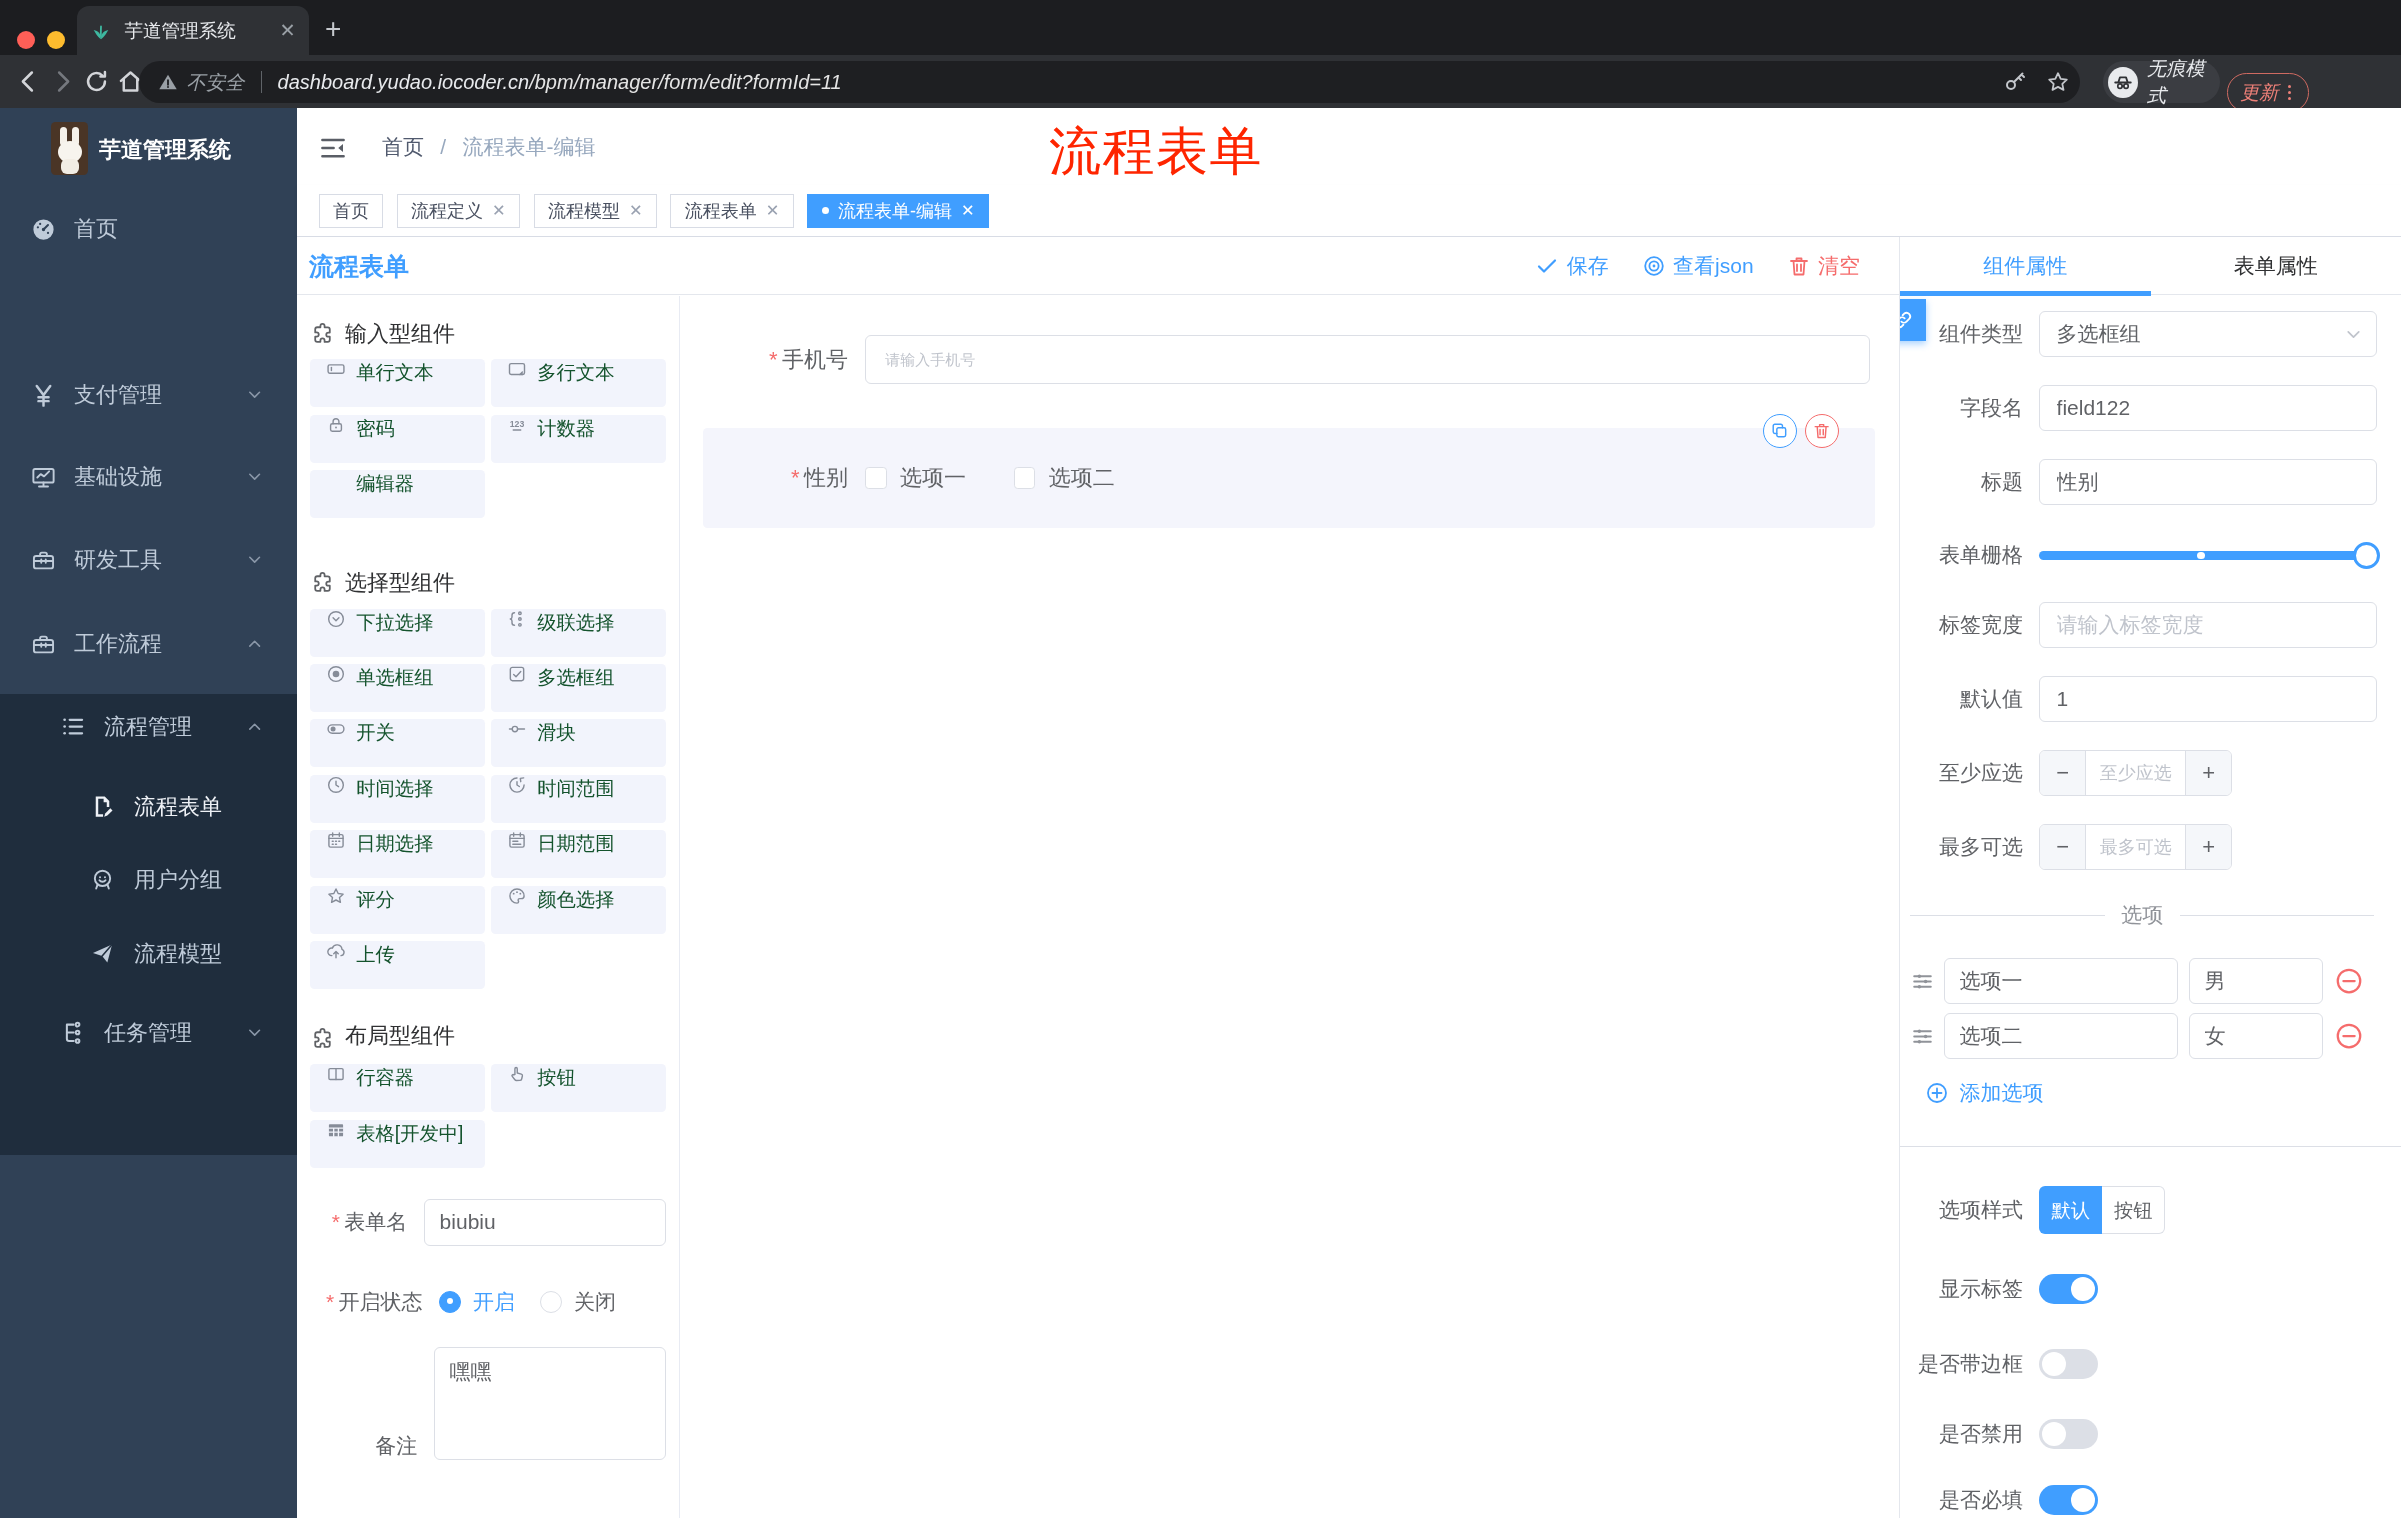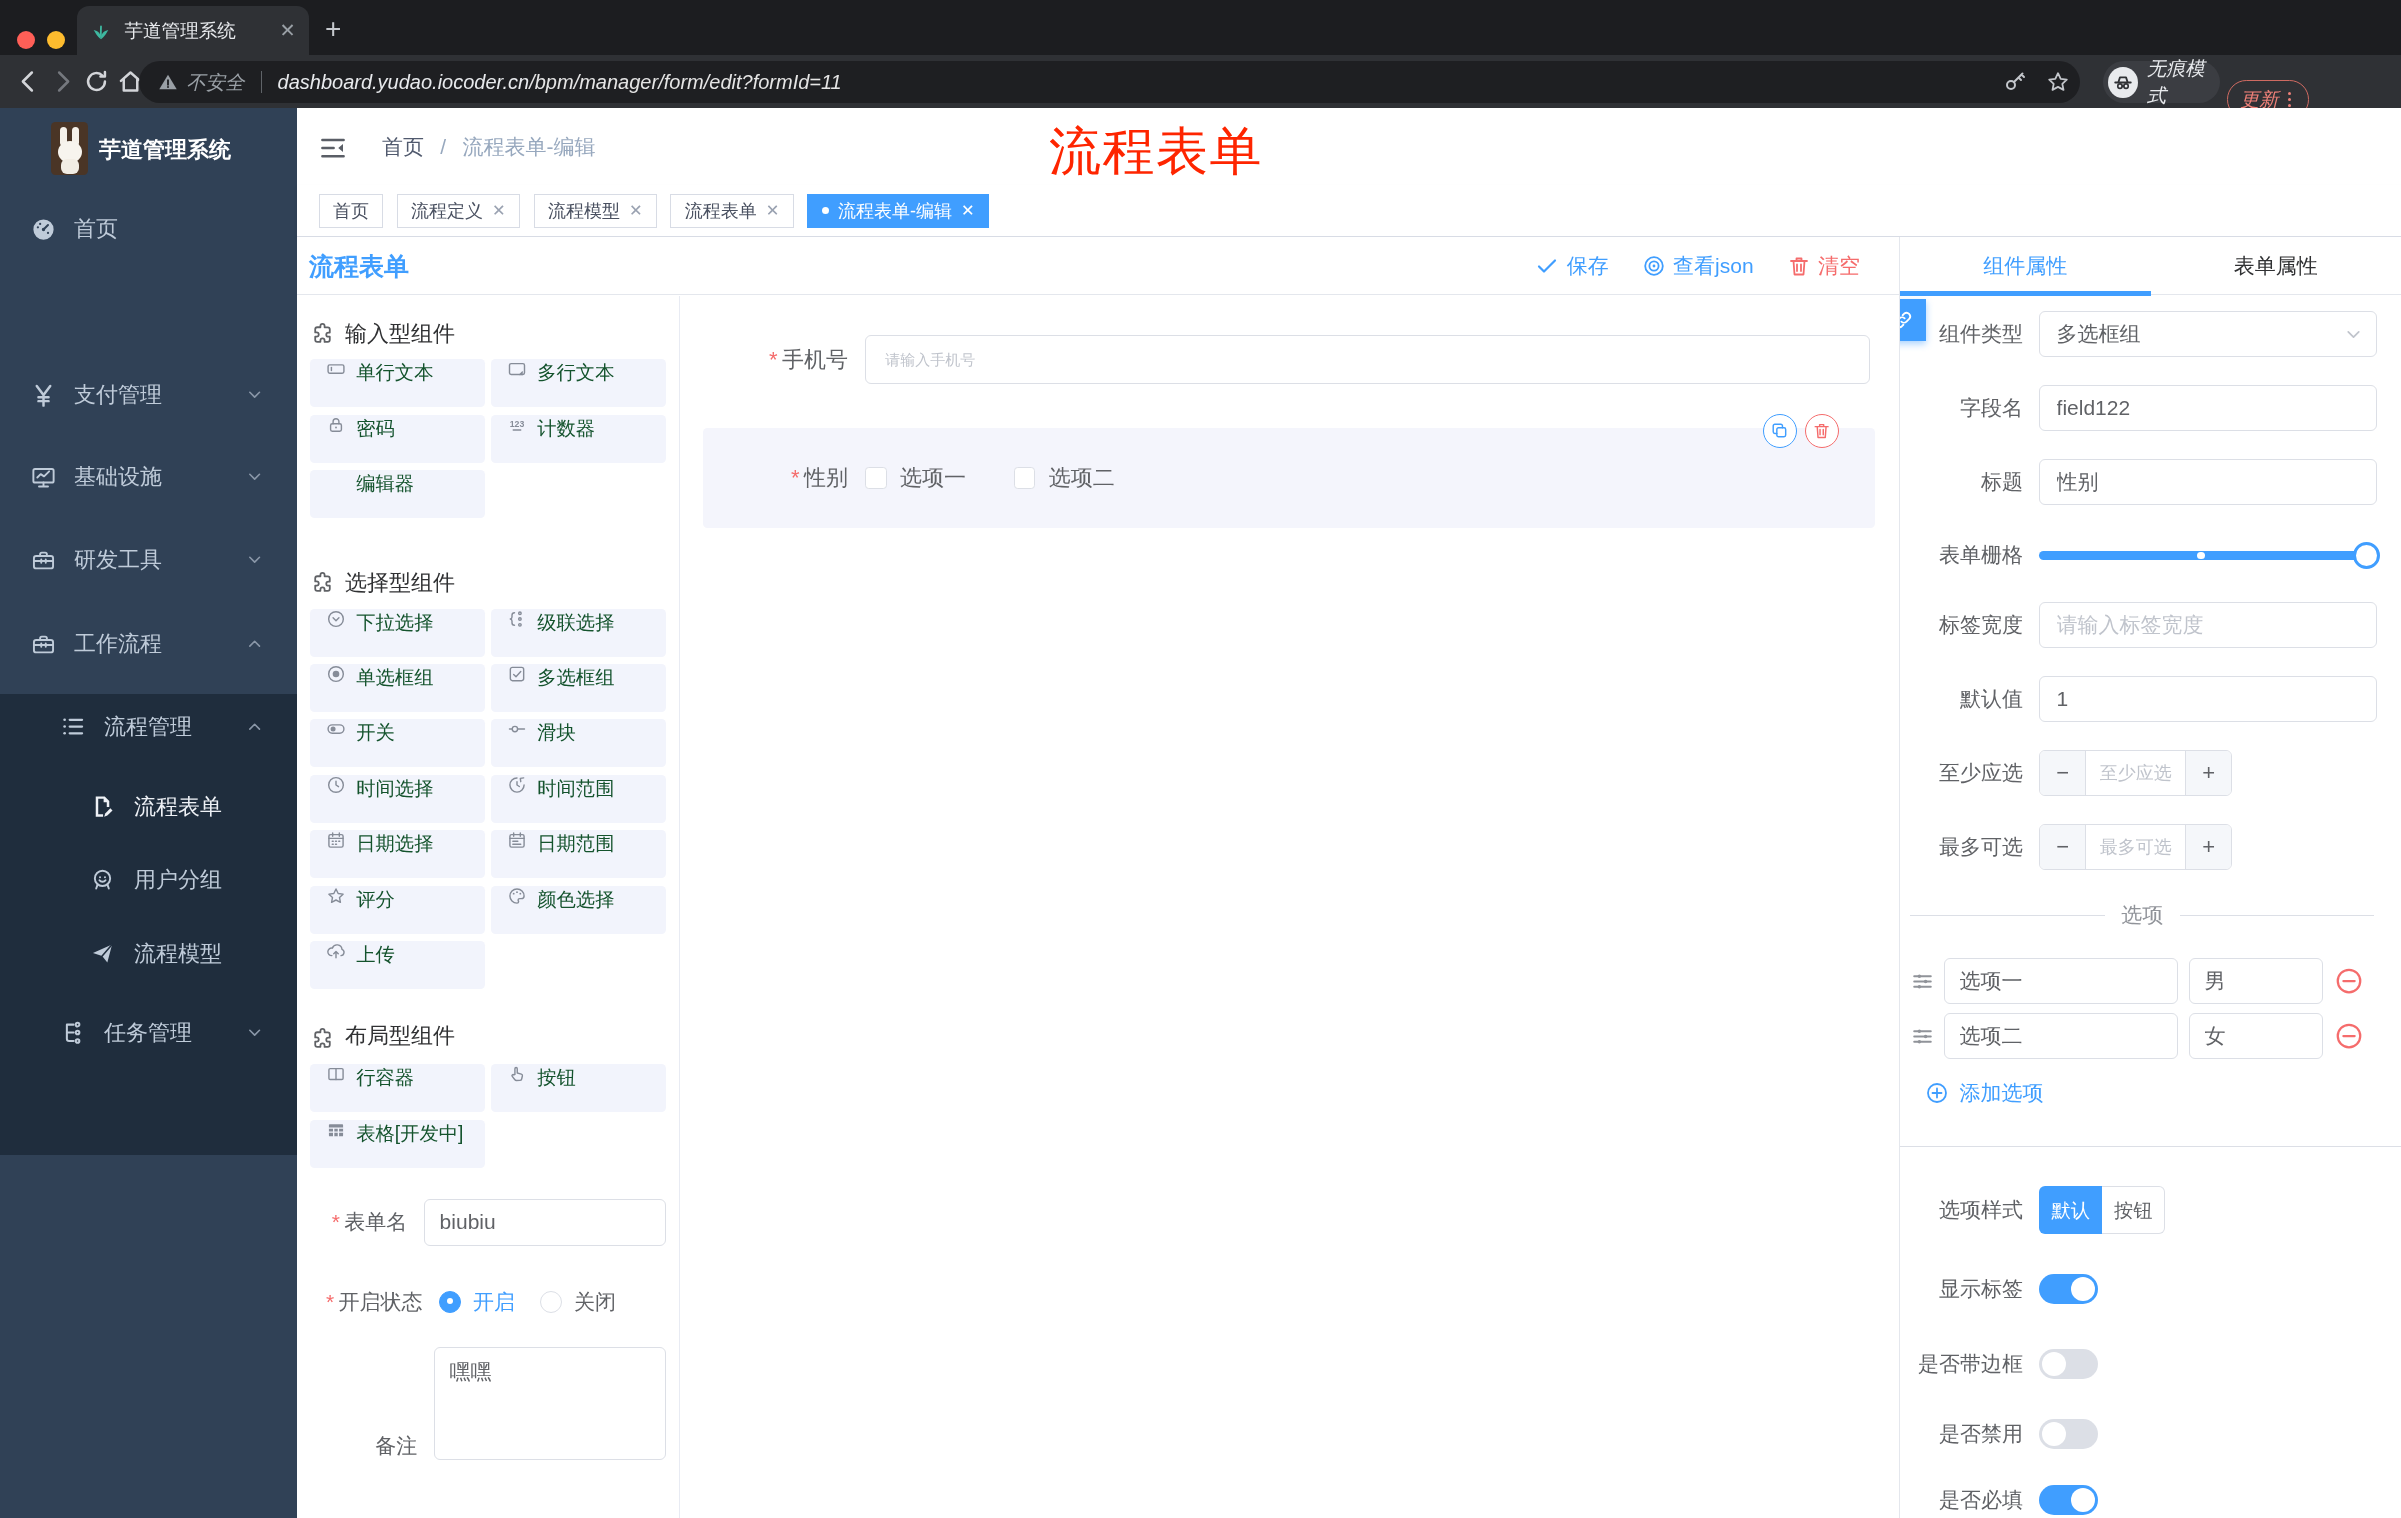--- a/index.html
+++ b/index.html
@@ -25,21 +25,21 @@
   .urlbar .warn { width:22px; height:22px; color:#9aa0a6; }
   .urlbar .sec { margin-left:7.4px; font-size:19.3px; color:#9aa0a6; }
   .urlbar .sep { width:0.7px; height:22px; background:#5f6368; margin:0 16.3px; }
   .urlbar .host { font-size:20px; color:#e8eaed; }
   .urlbar .path { font-size:20px; color:#e5e5e5; }
   .urlbar .right-ic { position:absolute; width:24px; height:24px; color:#c3c6cb; top:9px; }
   .incog { position:absolute; left:2103px; top:6px; width:117px; height:42px; border-radius:21px; background:#3b3d42; display:flex; align-items:center; }
   .incog .cir { width:31px; height:31px; border-radius:50%; background:#e8eaed; color:#2f3135; margin-left:5.2px; display:flex; align-items:center; justify-content:center; }
   .incog .cir svg { width:22px; height:22px; }
   .incog .lbl { margin-left:9px; font-size:19.3px; color:#e8eaed; }
-  .update { position:absolute; left:2227px; top:25px; width:82px; height:39px; border:1.5px solid #cf6a61; border-radius:19.3px; display:flex; align-items:center; color:#ee8078; }
+  .update { position:absolute; left:2227px; top:18px; width:82px; height:39px; border:1.5px solid #cf6a61; border-radius:19.3px; display:flex; align-items:center; color:#ee8078; }
   .update .lbl { font-size:19.3px; margin-left:12px; }
   .update .dots { margin-left:9px; display:flex; flex-direction:column; gap:3px; }
   .update .dots i { width:3px; height:3px; border-radius:50%; background:#ee8078; }
 
   
   .app { position:absolute; left:0; top:108px; width:2401px; height:1410px; background:#fff; }
   .sidebar { position:absolute; left:0; top:0; width:297px; height:1410px; background:#304156; overflow:hidden; }
   .logo-row { position:absolute; left:0; top:0; width:297px; height:84px; }
   .logo-av { position:absolute; left:51px; top:14px; width:37px; height:53px; border-radius:4.5px; background:#4a3526; overflow:hidden; }
   .logo-av .ear { position:absolute; width:6.7px; height:19.3px; background:#f5f1ea; border-radius:3.7px; top:4.5px; }

